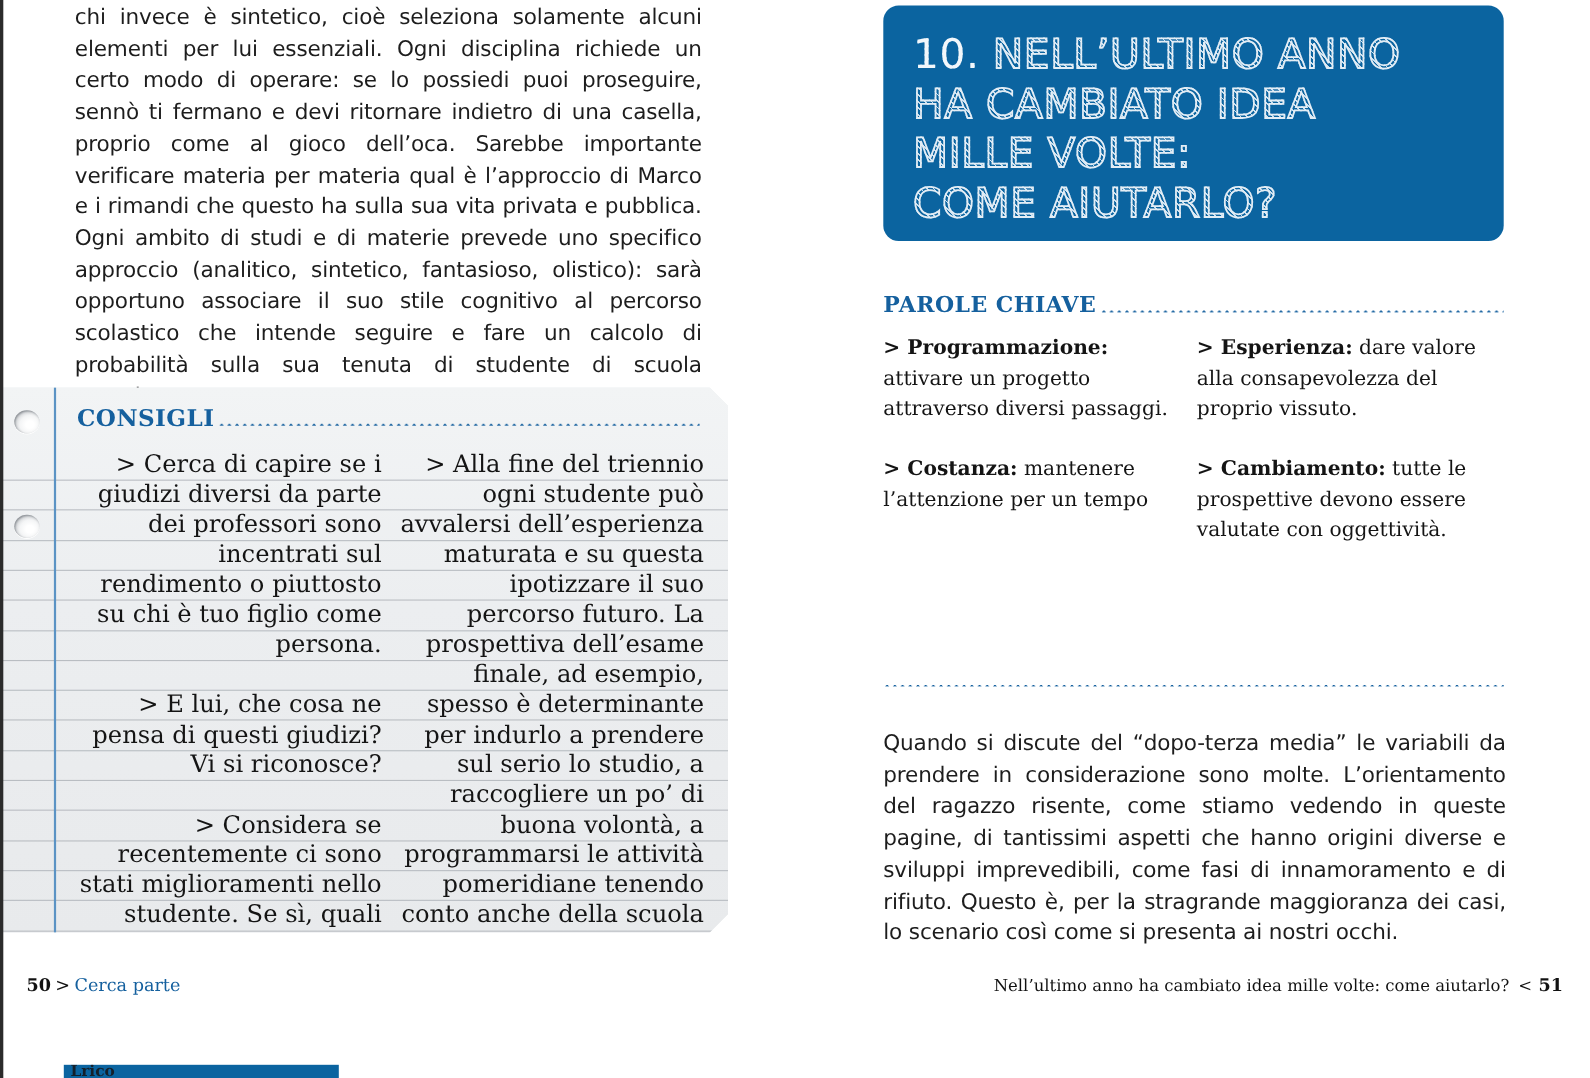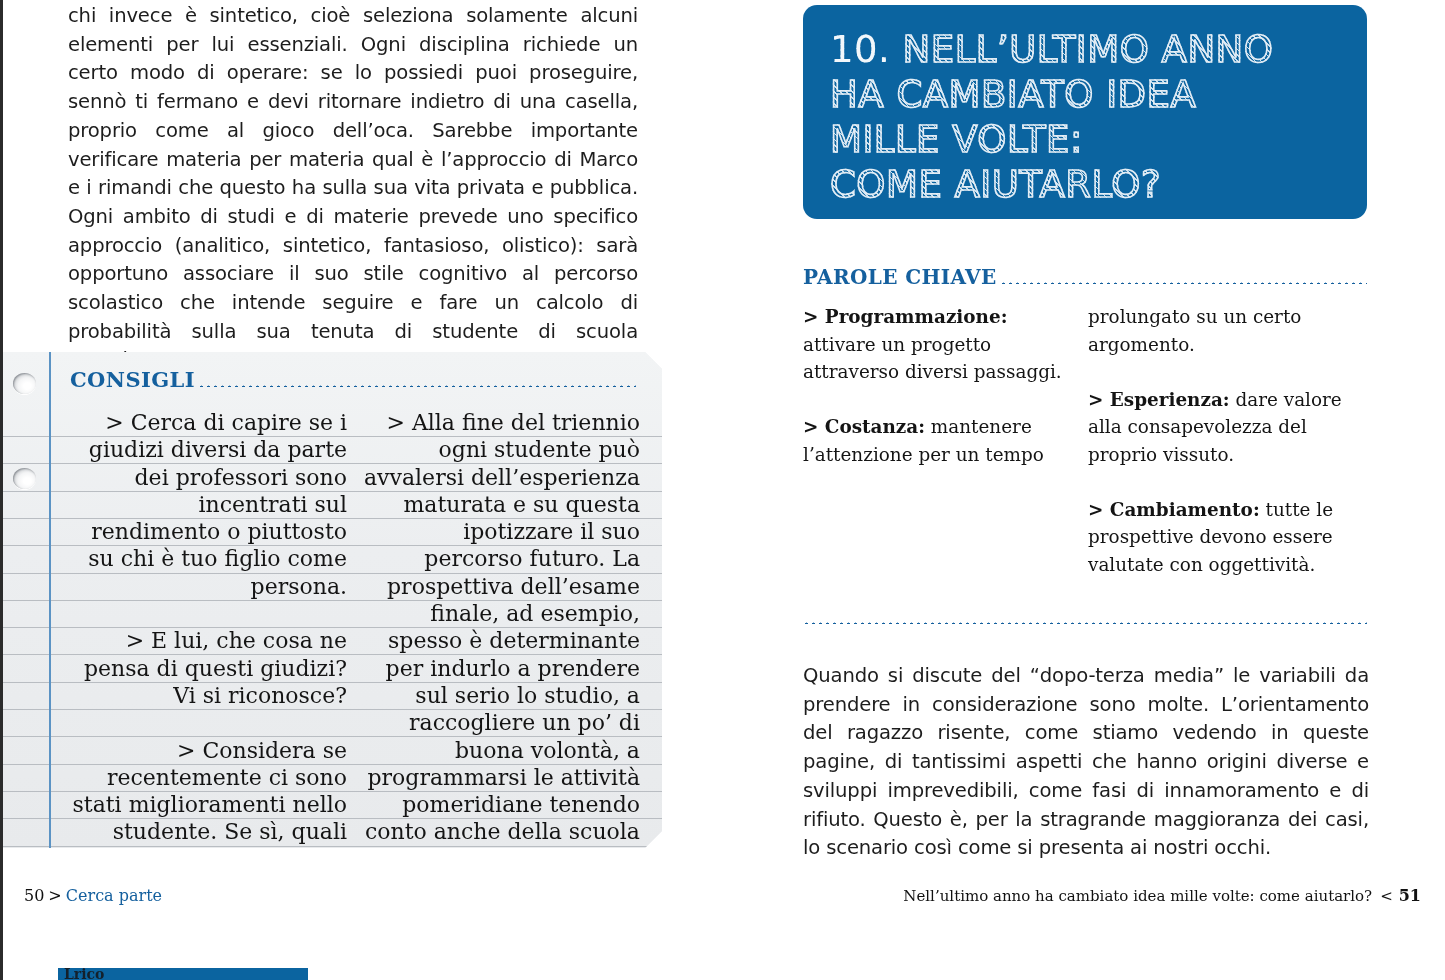--- a/index.html
+++ b/index.html
@@ -142,21 +142,21 @@
   .consigli-col p.gap { margin-top: 27.3px; }
 
   
   .footer-left {
     position: absolute;
     left: 24px; top: 886px;
     font-family: "DejaVu Serif", serif;
     font-size: 16px;
     white-space: nowrap;
   }
-  .footer-left .pnum { font-weight: 400; color: #111; }
+  .footer-left .pnum { font-weight: 700; color: #111; }
   .footer-left .chev { color: #111; margin: 0 4px; }
   .footer-left .part { color: #15609e; }
 
   
   .bottom-bar {
     position: absolute;
     left: 58px; bottom: 0;
     width: 250px; height: 12px;
     background: #0b64a0;
     overflow: hidden;
@@ -358,21 +358,20 @@
       <span class="pc-title">PAROLE CHIAVE</span>
       <span class="dotline"></span>
     </div>
 
     <div class="pc-cols">
       <div class="pc-col">
         <p><b>&gt; Programmazione:</b><span> attivare un progetto attraverso diversi passaggi.</span></p>
         <p><b>&gt; Costanza:</b><span> mantenere l’attenzione per un tempo</span></p>
       </div>
       <div class="pc-col">
-        <p><b></b><span>prolungato su un certo argomento.</span></p>
         <p><b>&gt; Esperienza:</b><span> dare valore alla consapevolezza del proprio vissuto.</span></p>
         <p><b>&gt; Cambiamento:</b><span> tutte le prospettive devono essere valutate con oggettività.</span></p>
       </div>
     </div>
 
     <div class="pc-rule"></div>
 
     <div class="right-body">Quando si discute del “dopo-terza media” le variabili da prendere in considerazione sono molte. L’orientamento del ragazzo risente, come stiamo vedendo in queste pagine, di tantissimi aspetti che hanno origini diverse e sviluppi imprevedibili, come fasi di innamoramento e di rifiuto. Questo è, per la stragrande maggioranza dei casi, lo scenario così come si presenta ai nostri occhi.</div>
 
     <div class="footer-right">

